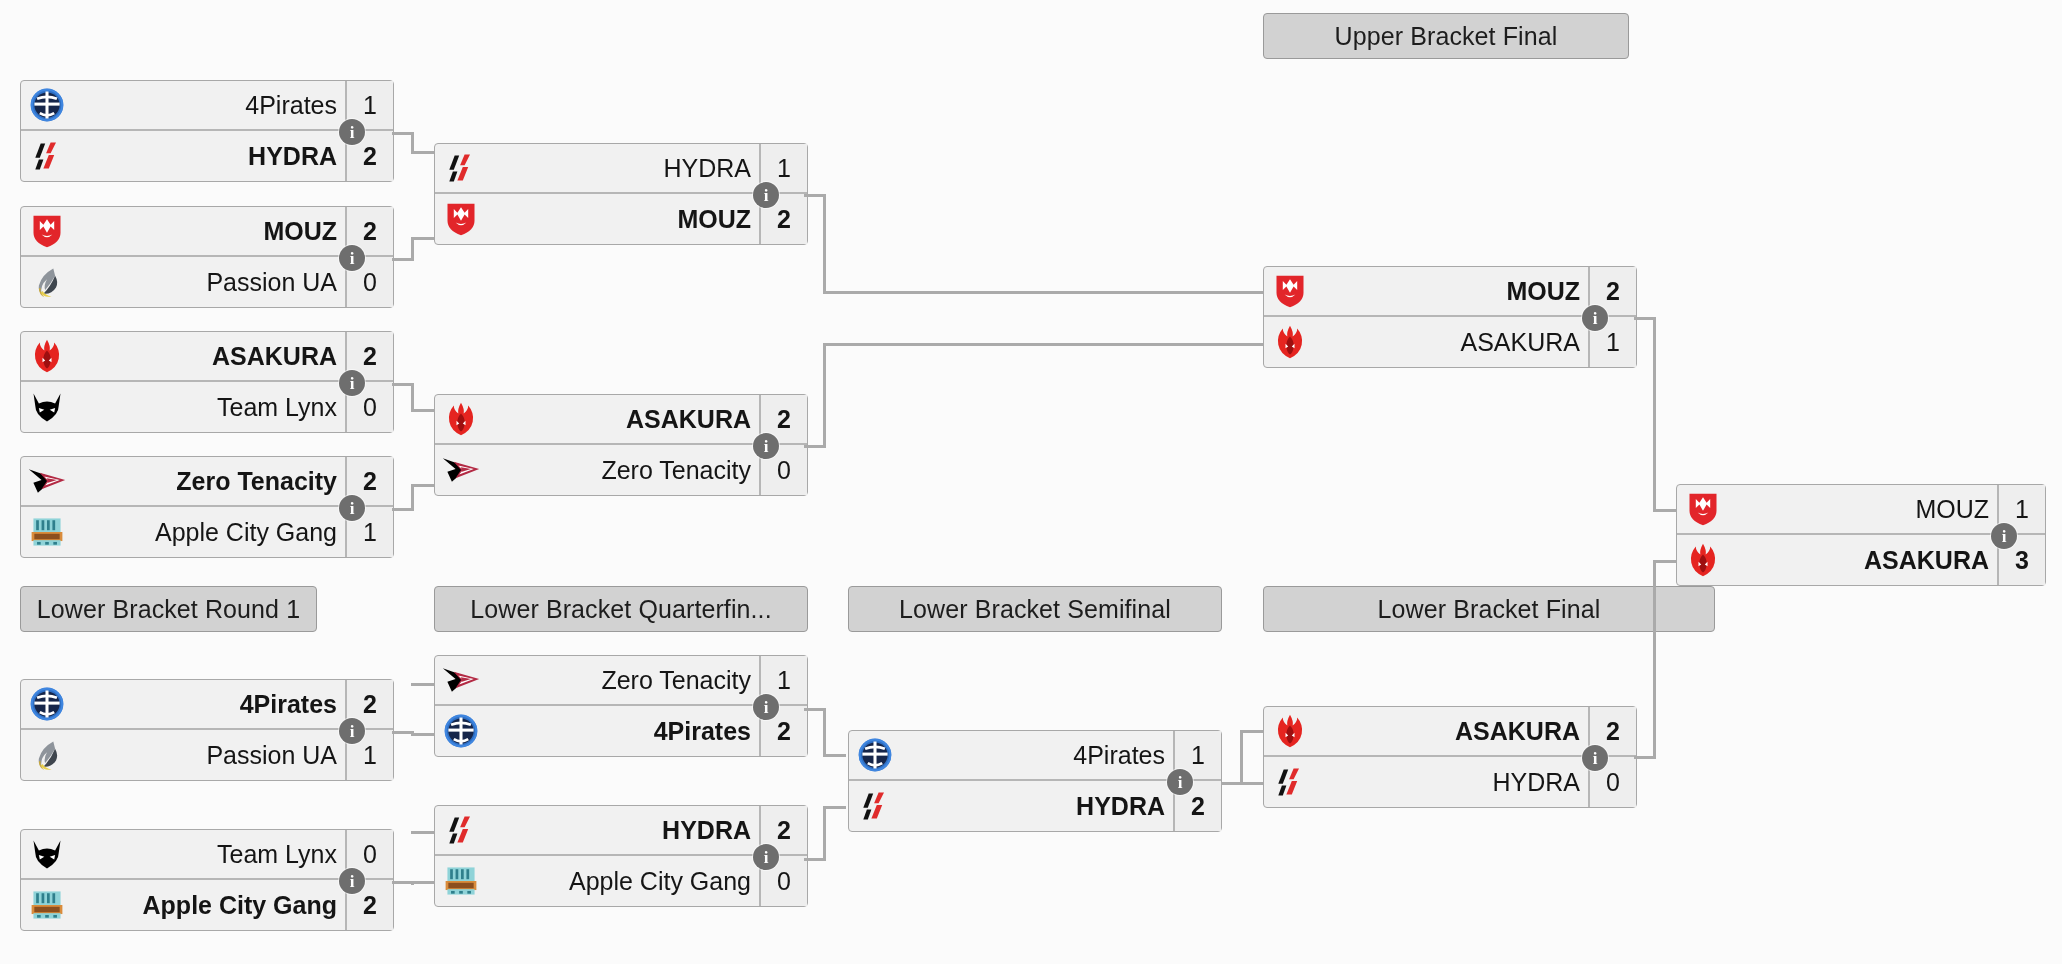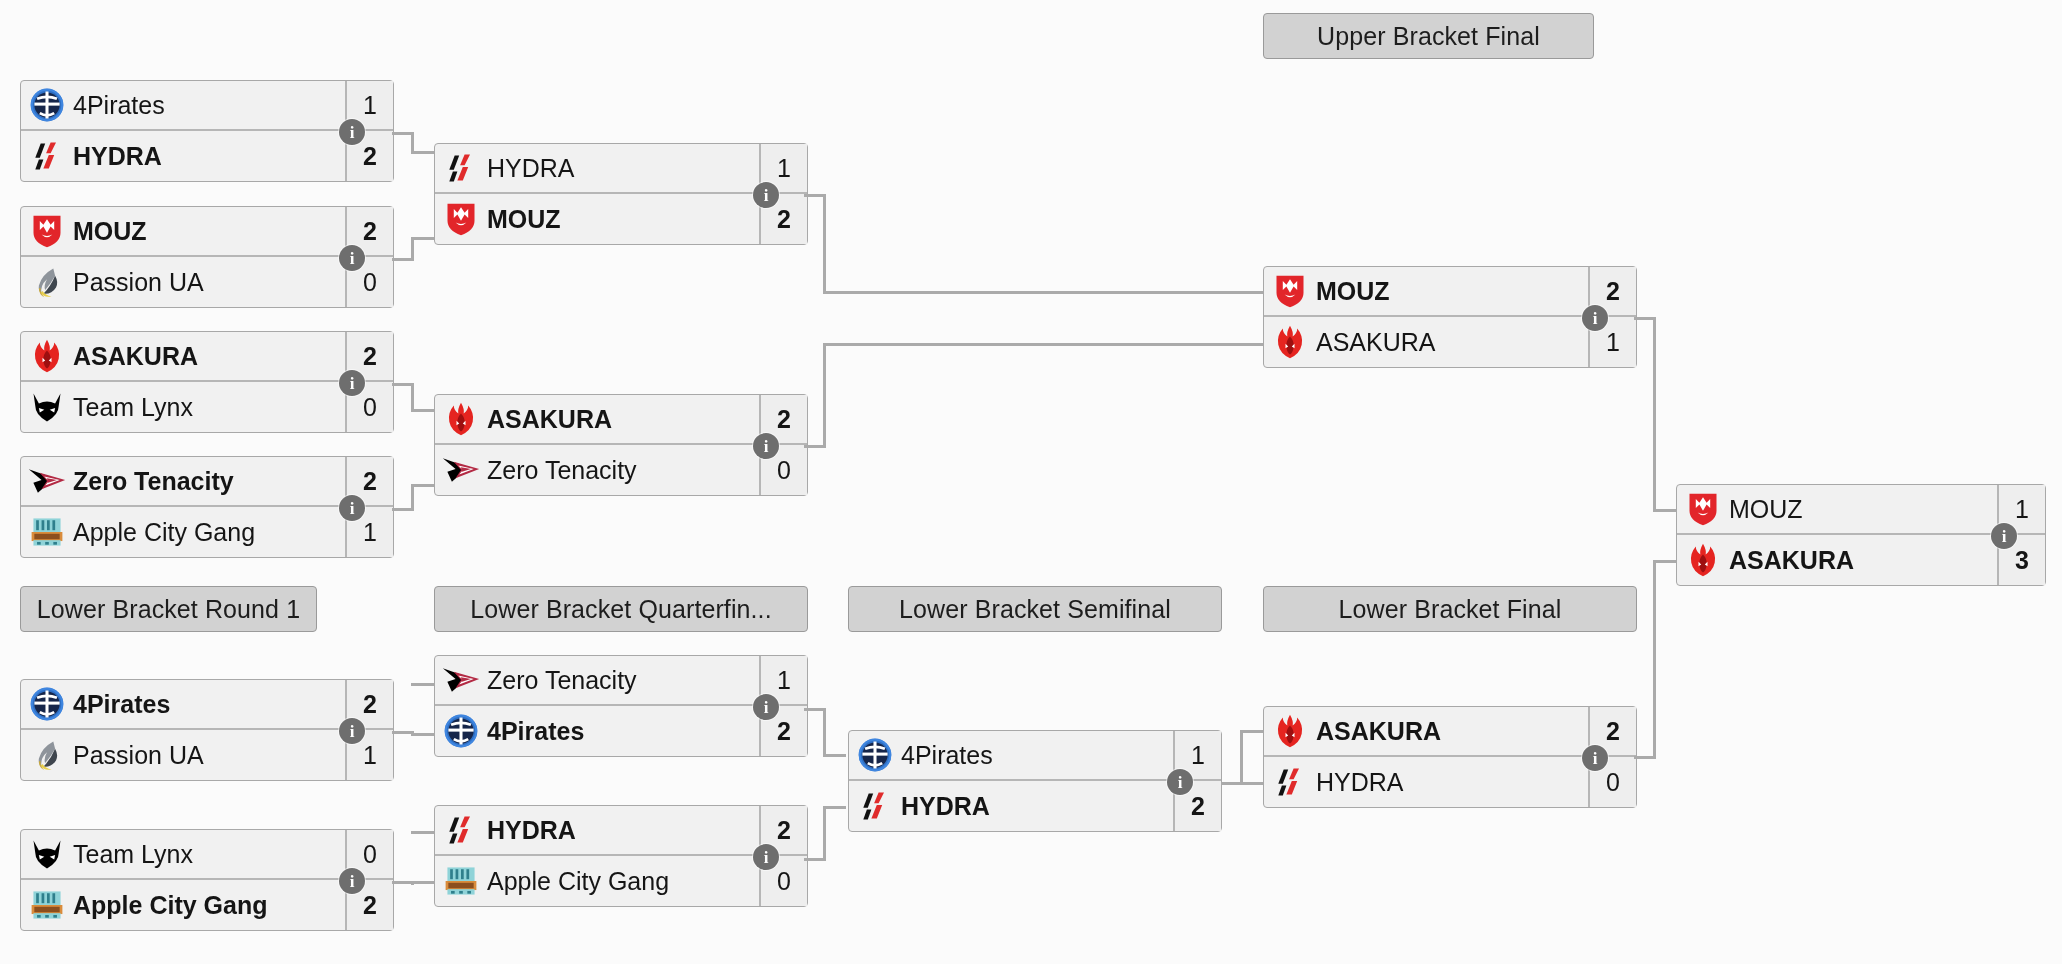--- a/index.html
+++ b/index.html
@@ -33,20 +33,21 @@
     border:1px solid #a8a8a8;
     border-radius:4px;
     background:#f1f1f1;
     overflow:visible;
   }
   .mrow{
     display:flex;align-items:center;
     height:50px;
     box-sizing:border-box;
     position:relative;
+    text-align:right;
   }
   .mrow.top{border-bottom:2px solid #b6b6b6;}
   .logo{
     width:52px;min-width:52px;height:44px;
     display:flex;align-items:center;justify-content:center;
     position:relative;
   }
   .tname{
     flex:1;
     font-size:25px;color:#151515;
@@ -146,34 +147,34 @@
     <div class="conn v" style="left:1240px;top:730px;height:54px;"></div>
     <div class="conn h" style="left:1240px;top:730px;width:23px;"></div>
 
     <div class="conn h" style="left:1240px;top:782px;width:23px;"></div>
 
     <div class="conn h" style="left:1634px;top:756px;width:22px;"></div>
     <div class="conn v" style="left:1653px;top:560px;height:198px;"></div>
     <div class="conn h" style="left:1653px;top:560px;width:23px;"></div>
   </div>
 
-  <div class="round-hdr" style="left:1263px;top:13px;width:331px;">
+  <div class="round-hdr" style="left:1263px;top:13px;width:366px;">
     <span>Upper Bracket Final</span>
   </div>
 
   <div class="round-hdr" style="left:20px;top:586px;width:297px;">
     <span>Lower Bracket Round 1</span>
   </div>
   <div class="round-hdr" style="left:848px;top:586px;width:374px;">
     <span>Lower Bracket Semifinal</span>
   </div>
   <div class="round-hdr" style="left:434px;top:586px;width:374px;">
     <span>Lower Bracket Quarterfin...</span>
   </div>
-  <div class="round-hdr" style="left:1263px;top:586px;width:374px;">
+  <div class="round-hdr" style="left:1263px;top:586px;width:452px;">
     <span>Lower Bracket Final</span>
   </div>
 
   <div class="match" style="left:20px;top:80px;width:374px;">
     <div class="mrow top">
       <span class="logo">
           <svg class="lg" width="36" height="36" viewBox="0 0 40 40">
             <circle cx="20" cy="20" r="18" fill="#2e6fc4"></circle>
             <circle cx="20" cy="20" r="14" fill="#16264a"></circle>
             <path d="M20 5 L20 35" stroke="#fff" stroke-width="3.4"></path>

